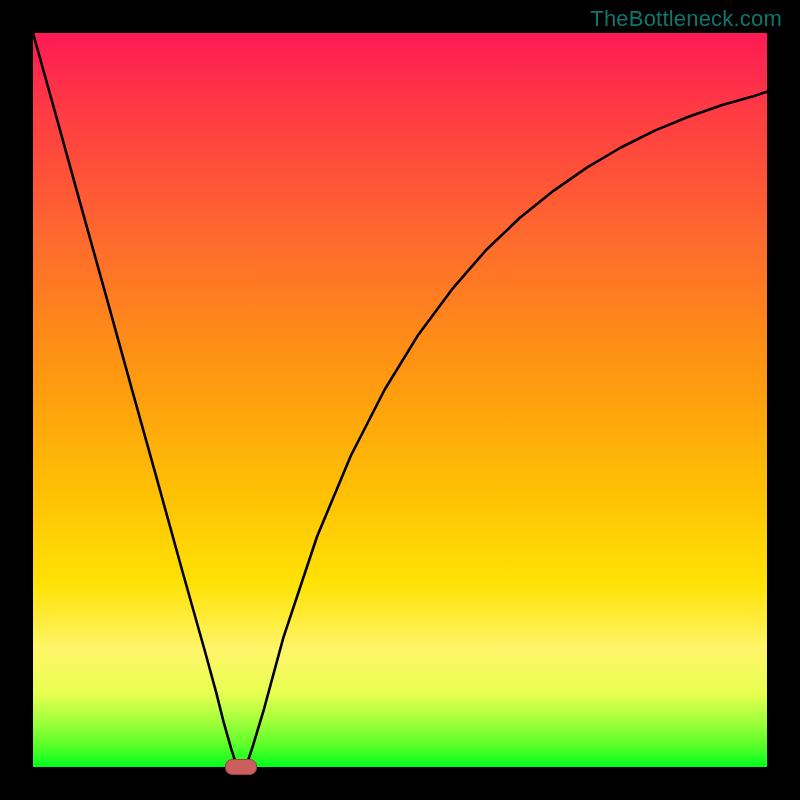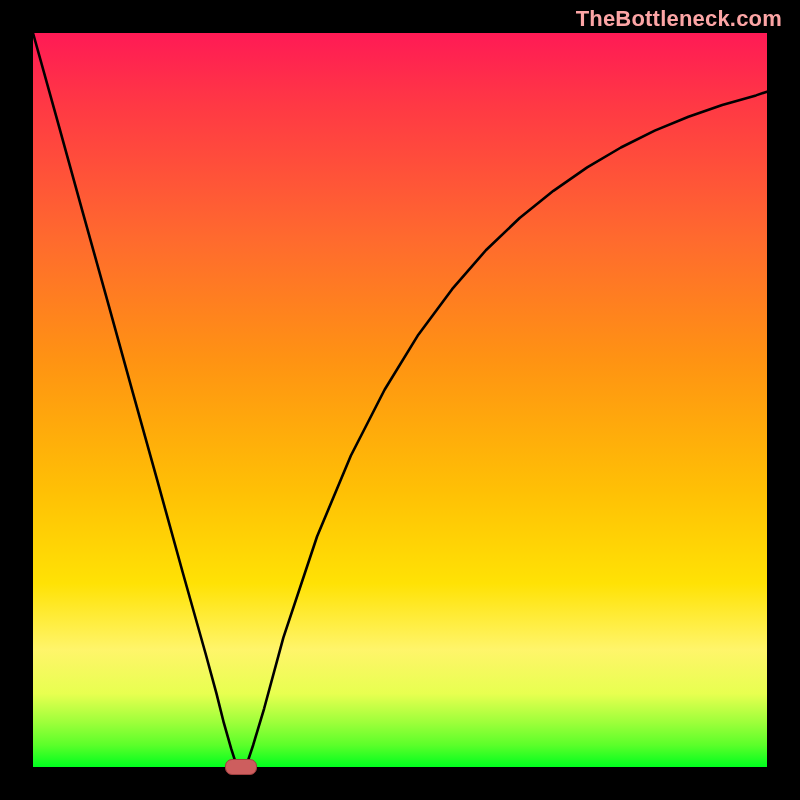--- a/index.html
+++ b/index.html
@@ -53,24 +53,24 @@
     height: 14px;
     border-radius: 7px;
     background: #cd5e5e;
     border: 1px solid #9e3f3f;
     transform: translate(-50%, -50%);
   }
   .watermark {
     position: absolute;
     top: 6px;
     right: 18px;
-    color: #fca5a5;
+    color: #0f766e;
     font-size: 22px;
     letter-spacing: 0.2px;
-    font-weight: 700;
+    font-weight: 400;
     user-select: none;
   }
 </style>
 </head>
 <body>
 
 <div class="frame">
   <div class="watermark">TheBottleneck.com</div>
 
   <div class="plot-area">

